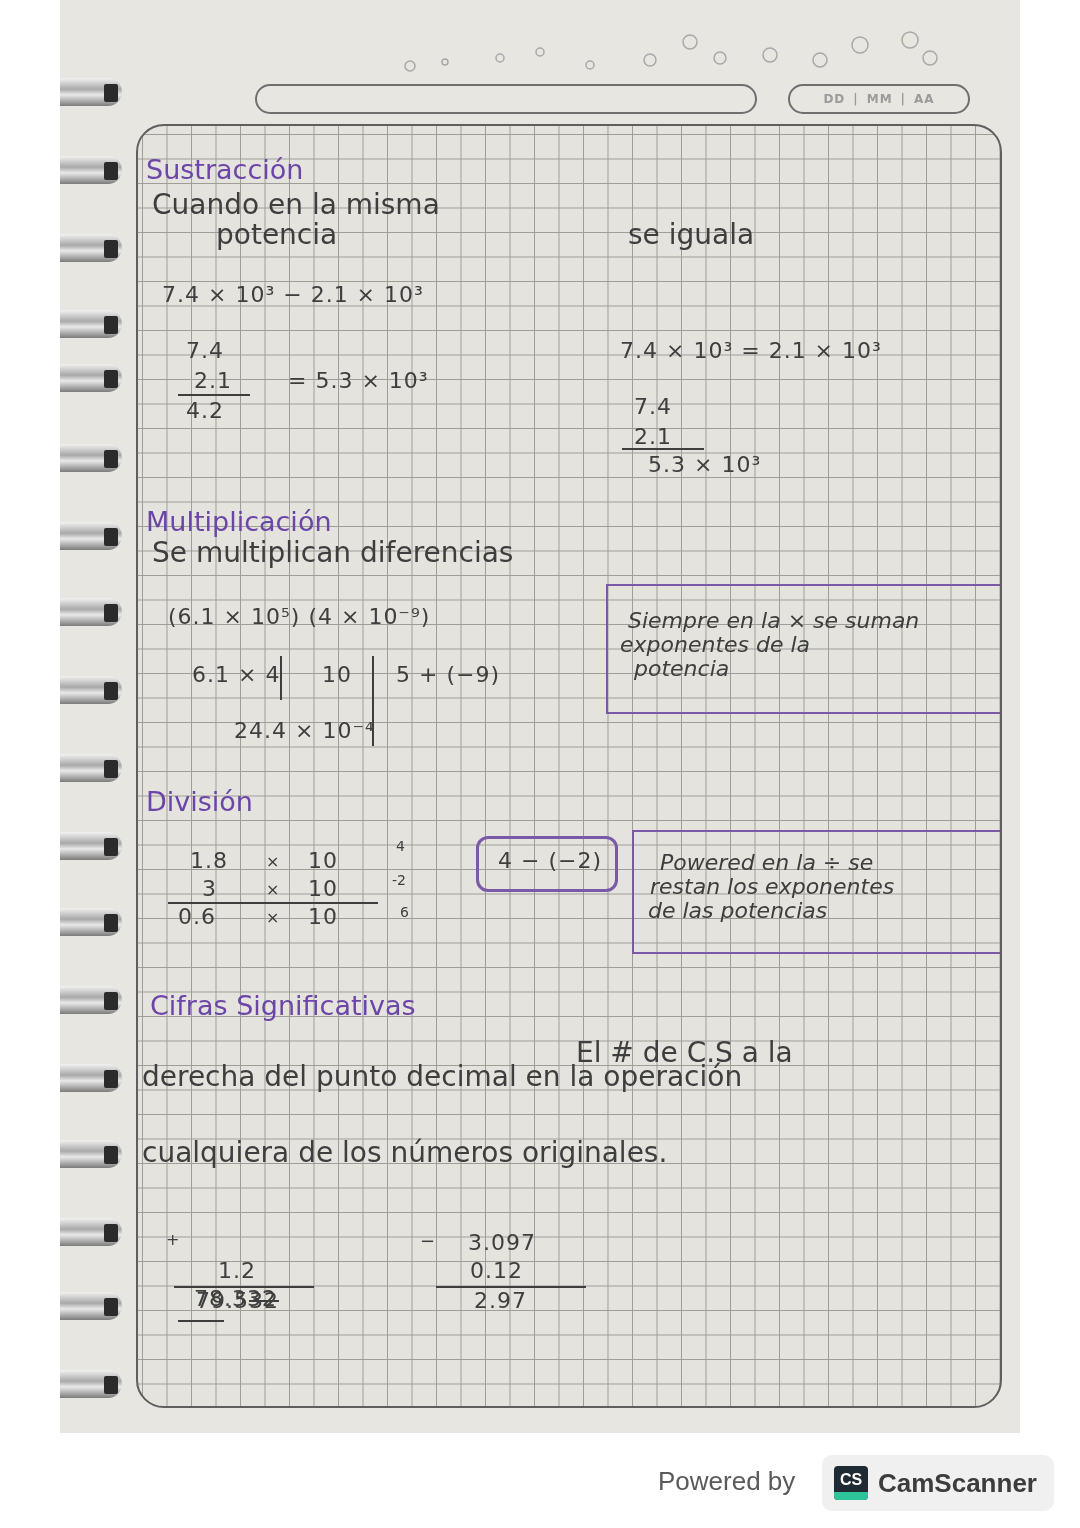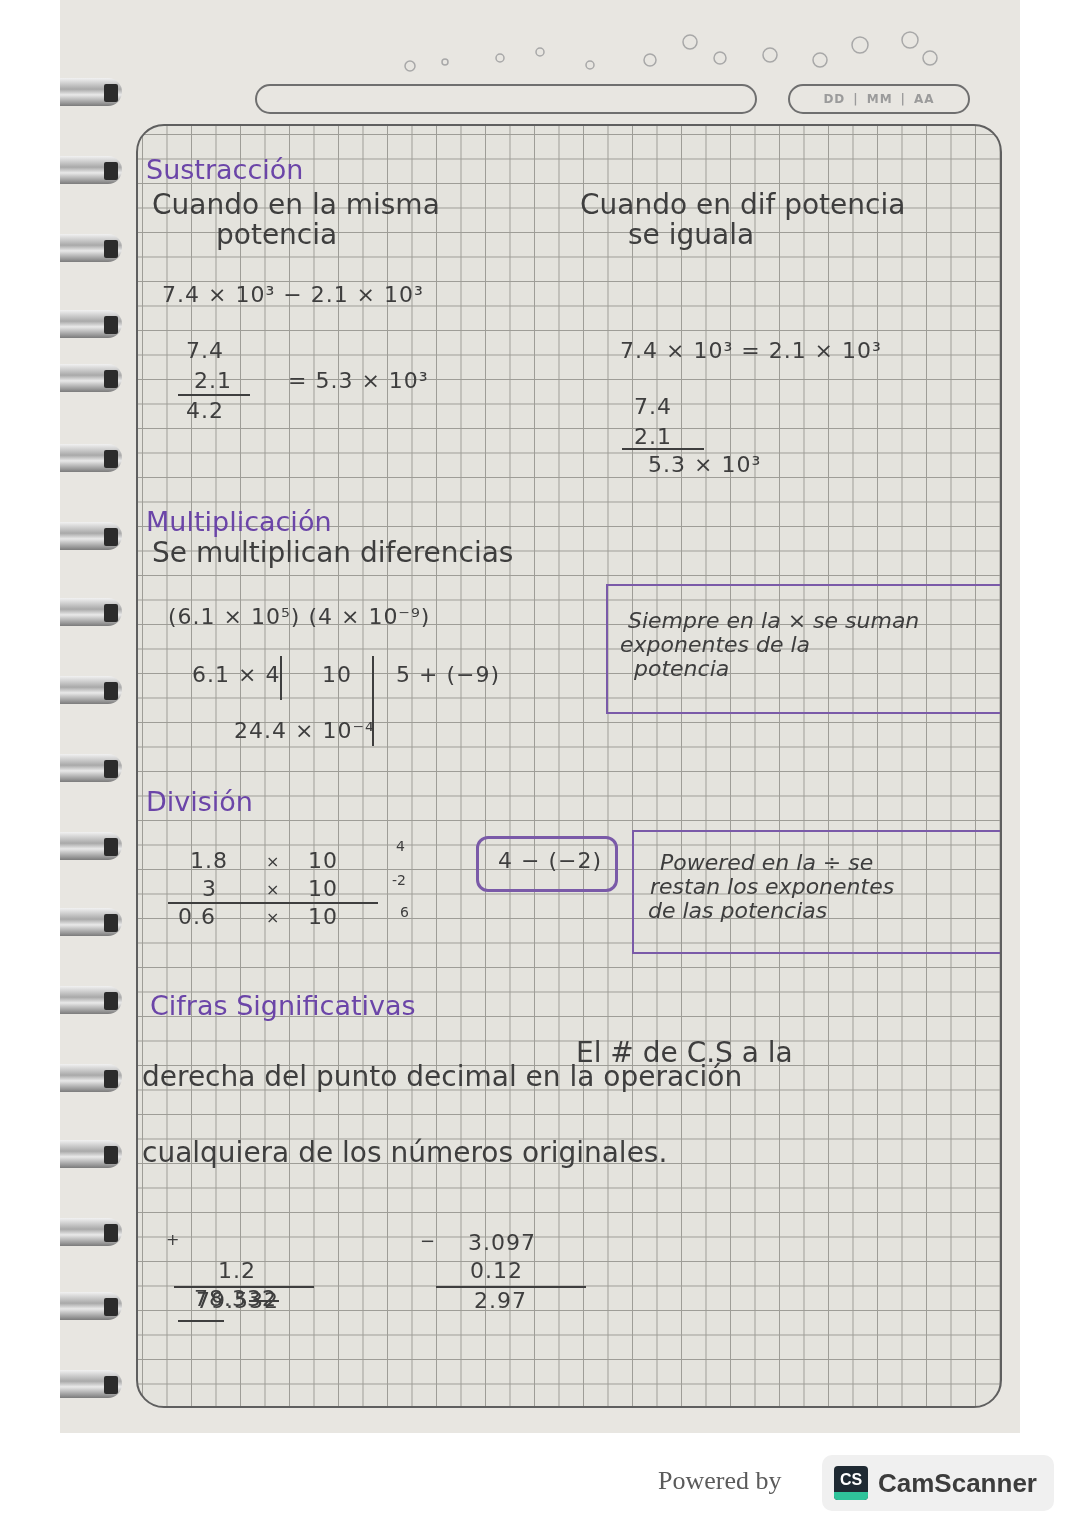--- a/index.html
+++ b/index.html
@@ -52,21 +52,21 @@
   .t { font-size:28px; }
   .m { font-size:22px; letter-spacing:1px; }
   .rule { position:absolute; height:2px; background:#3e3e3e; }
   .pbox { position:absolute; border:2px solid #7a5aa8; border-left-width:2px; border-right:none; }
   .bubble {
     position:absolute; border:3px solid #7a5aa8; border-radius:12px;
   }
   .note { font-size:22px; line-height:22px; font-style:italic; }
   .footer-powered {
     position:absolute; left:658px; top:1466px; font-size:26px; color:#5a5a5a;
-    font-family:Liberation Serif, serif;
+    font-family:Liberation Sans, sans-serif;
   }
   .cs-badge {
     position:absolute; left:822px; top:1455px; width:232px; height:56px;
     background:#f0f0f0; border-radius:10px; display:flex; align-items:center; gap:10px;
     padding-left:12px; box-sizing:border-box;
   }
   .cs-logo {
     width:34px; height:34px; border-radius:4px; background:#1f2a33; position:relative;
     color:#fff; font-weight:bold; font-size:16px; display:flex; align-items:center; justify-content:center;
     font-family:"Liberation Sans", sans-serif; overflow:hidden;
@@ -132,21 +132,20 @@
   <div class="ink purple h1" style="left:8px;top:28px">Sustracción</div>
   <div class="ink t" style="left:14px;top:62px">Cuando en la misma</div>
   <div class="ink t" style="left:78px;top:92px">potencia</div>
   <div class="ink m" style="left:24px;top:156px">7.4 × 10³ − 2.1 × 10³</div>
   <div class="ink m" style="left:48px;top:212px">7.4</div>
   <div class="ink m" style="left:56px;top:242px">2.1</div>
   <div class="rule" style="left:40px;top:268px;width:72px"></div>
   <div class="ink m" style="left:48px;top:272px">4.2</div>
   <div class="ink m" style="left:150px;top:242px">= 5.3 × 10³</div>
 
-  <div class="ink t" style="left:442px;top:62px">Cuando en dif potencia</div>
   <div class="ink t" style="left:490px;top:92px">se iguala</div>
   <div class="ink m" style="left:482px;top:212px">7.4 × 10³ = 2.1 × 10³</div>
   <div class="ink m" style="left:496px;top:268px">7.4</div>
   <div class="ink m" style="left:496px;top:298px">2.1</div>
   <div class="rule" style="left:484px;top:322px;width:82px"></div>
   <div class="ink m" style="left:510px;top:326px">5.3 × 10³</div>
 
   <div class="ink purple h1" style="left:8px;top:380px">Multiplicación</div>
   <div class="ink t" style="left:14px;top:410px">Se multiplican diferencias</div>
   <div class="ink m" style="left:30px;top:478px">(6.1 × 10⁵) (4 × 10⁻⁹)</div>

